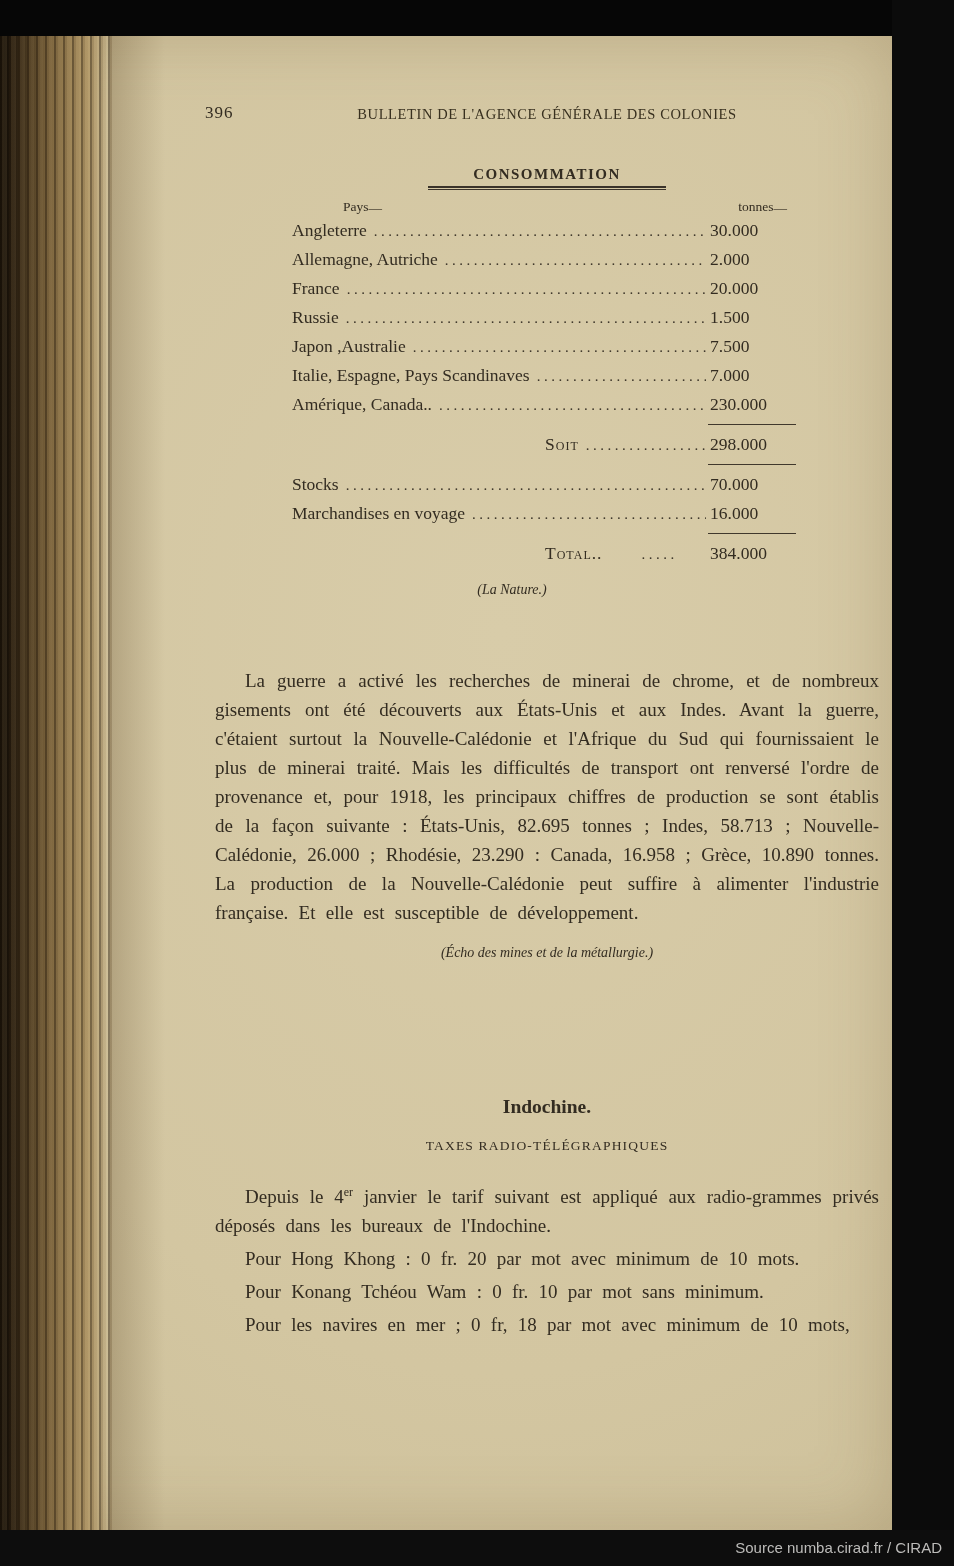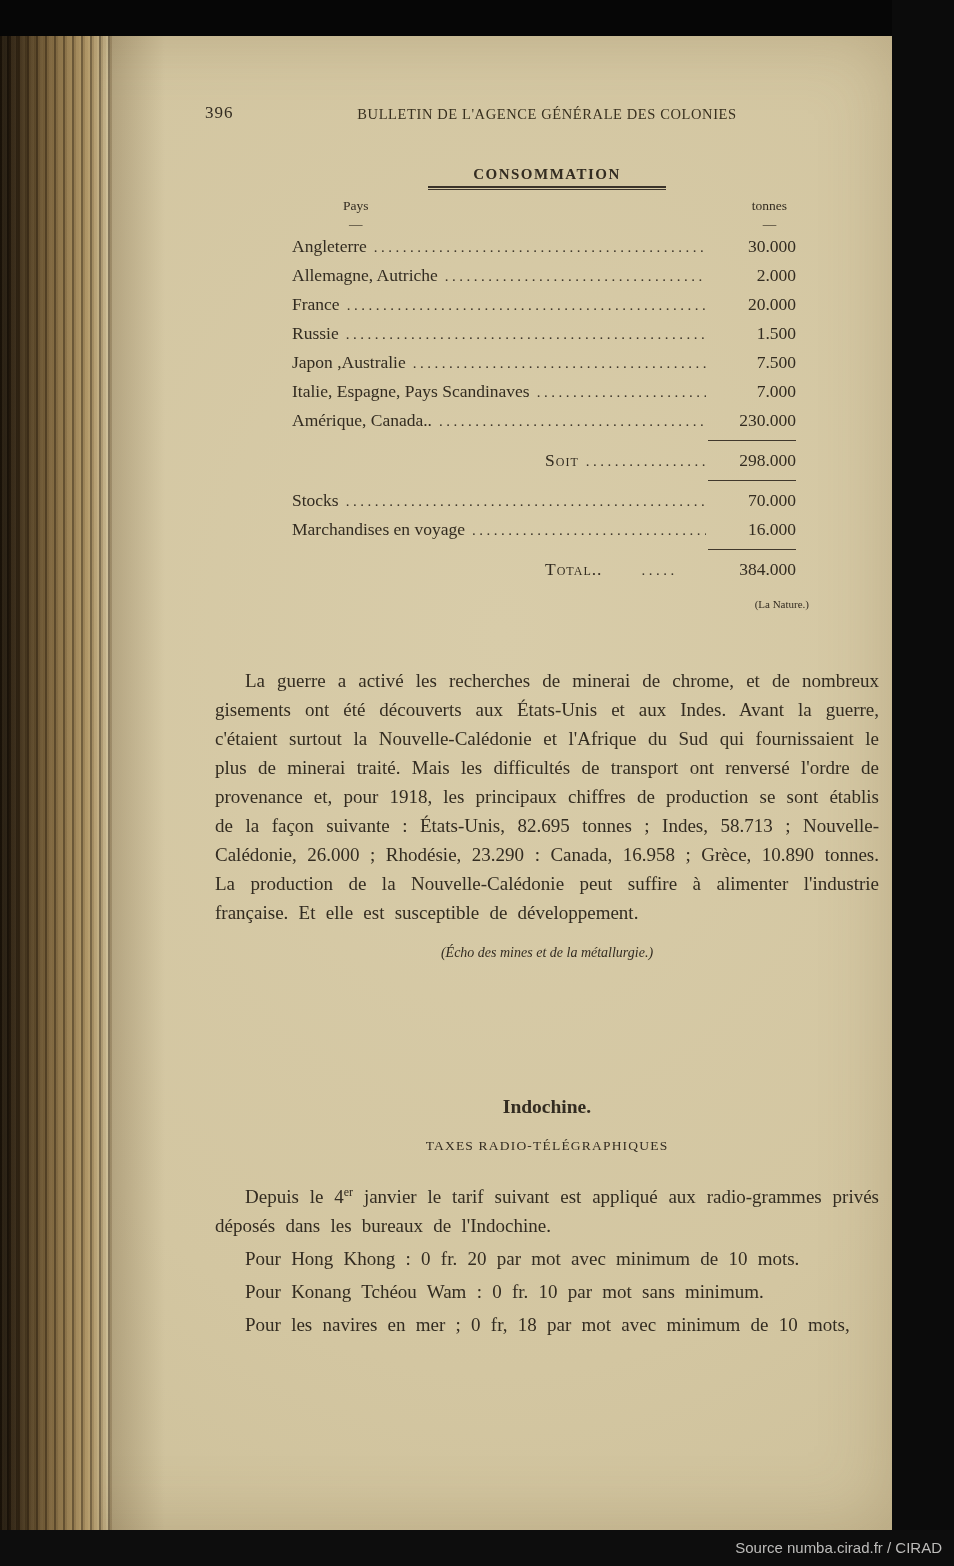--- a/index.html
+++ b/index.html
@@ -38,39 +38,39 @@
   .runhead {
     position: absolute; left: 215px; top: 106px; width: 664px;
     text-align: center; font-size: 14.5px; letter-spacing: .6px; color: #38301f;
   }
 
   .table { position: absolute; left: 215px; top: 166px; width: 664px; }
   .ttitle { text-align: center; font-weight: bold; font-size: 15px; letter-spacing: 1.5px; }
   .trule { width: 238px; height: 4px; margin: 3px auto 0;
            border-top: 2.5px solid #3a332a; border-bottom: 1px solid #3a332a; }
   .cols { display: flex; justify-content: space-between; margin-top: 8px; font-size: 13.5px; }
-  .col { display: flex; flex-direction: column; align-items: center; }
+  .col { display: flex; flex-direction: row; align-items: center; }
   .colpays { margin-left: 128px; }
   .coltonnes { margin-right: 92px; }
   .dash { margin-top: 2px; }
 
   .trows { padding-left: 77px; padding-right: 83px; }
   .trow { display: flex; align-items: baseline; font-size: 17.5px; line-height: 28px; white-space: nowrap; }
   .dots { flex: 1 1 auto; overflow: hidden; margin: 0 4px 0 7px; }
   .dots::before {
     content: "..........................................................................................";
     letter-spacing: 3.5px; font-size: 15px; color: #3d362a;
   }
-  .val { min-width: 86px; text-align: right; }
+  .val { min-width: 86px; text-align: left; }
   .sc { font-variant: small-caps; letter-spacing: 1px; }
   .srow { margin-left: 253px; }
   .totrow { margin-left: 253px; gap: 32px; }
   .hline { border-top: 1.5px solid #40382c; width: 88px; margin: 5px 0 5px auto; }
-  .lanature { margin-top: 14px; text-align: right; padding-right: 70px;
-              font-size: 11px; }
+  .lanature { margin-top: 14px; text-align: center; padding-right: 70px;
+              font-style: italic; font-size: 14px; }
 
   .article1 { position: absolute; left: 215px; top: 650px; width: 664px; }
   .h1 { text-align: center; font-weight: bold; font-size: 19.5px; }
   .body {
     margin-top: 16px; text-align: justify; text-indent: 30px;
     font-size: 19px; line-height: 29px; word-spacing: 5.5px; color: #332c21;
   }
   .echo { margin-top: 18px; text-align: center; font-style: italic; font-size: 14px; }
 
   .article2 { position: absolute; left: 215px; top: 1096px; width: 664px; }

